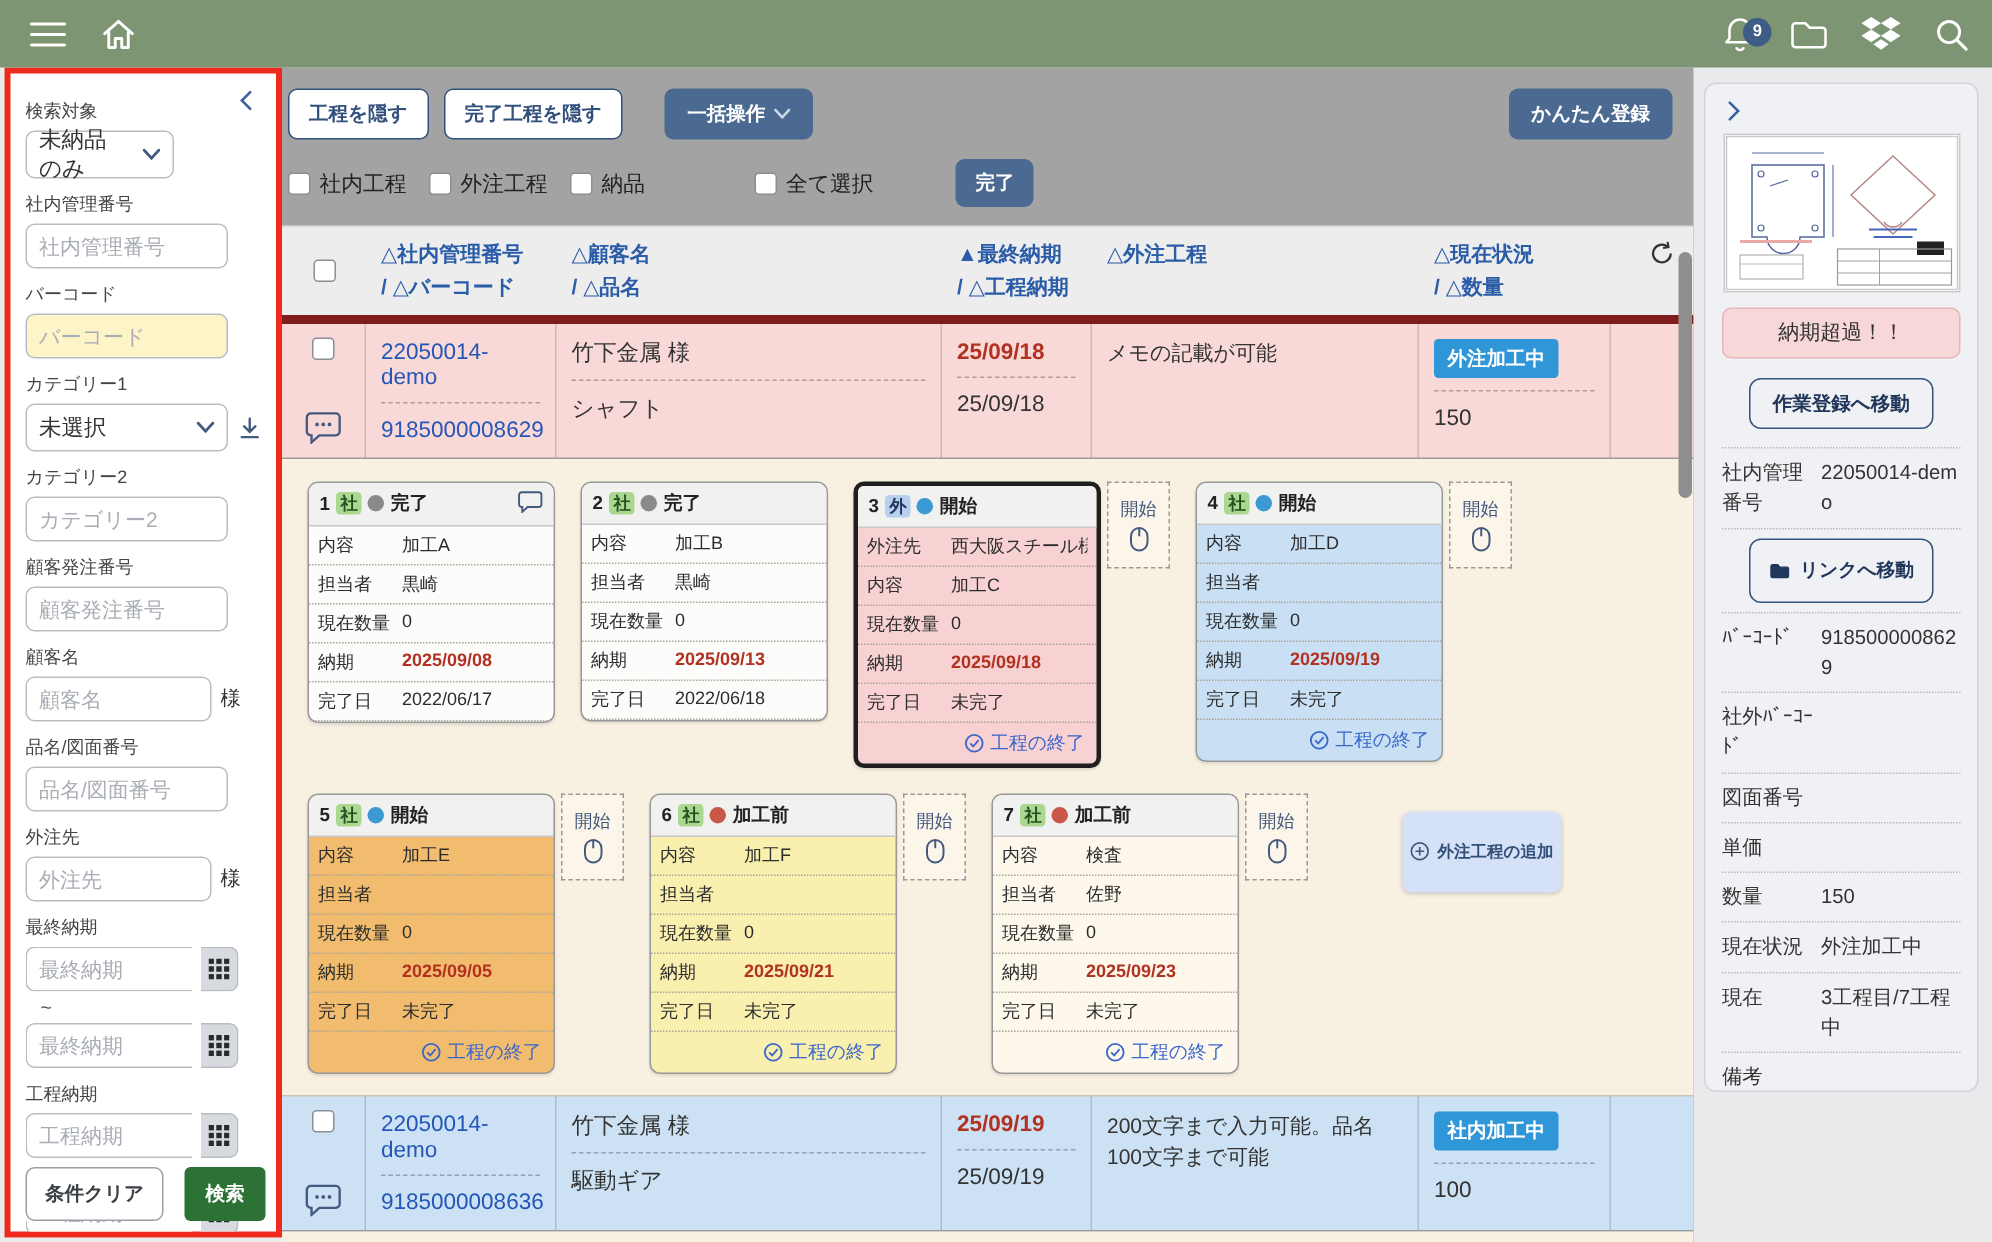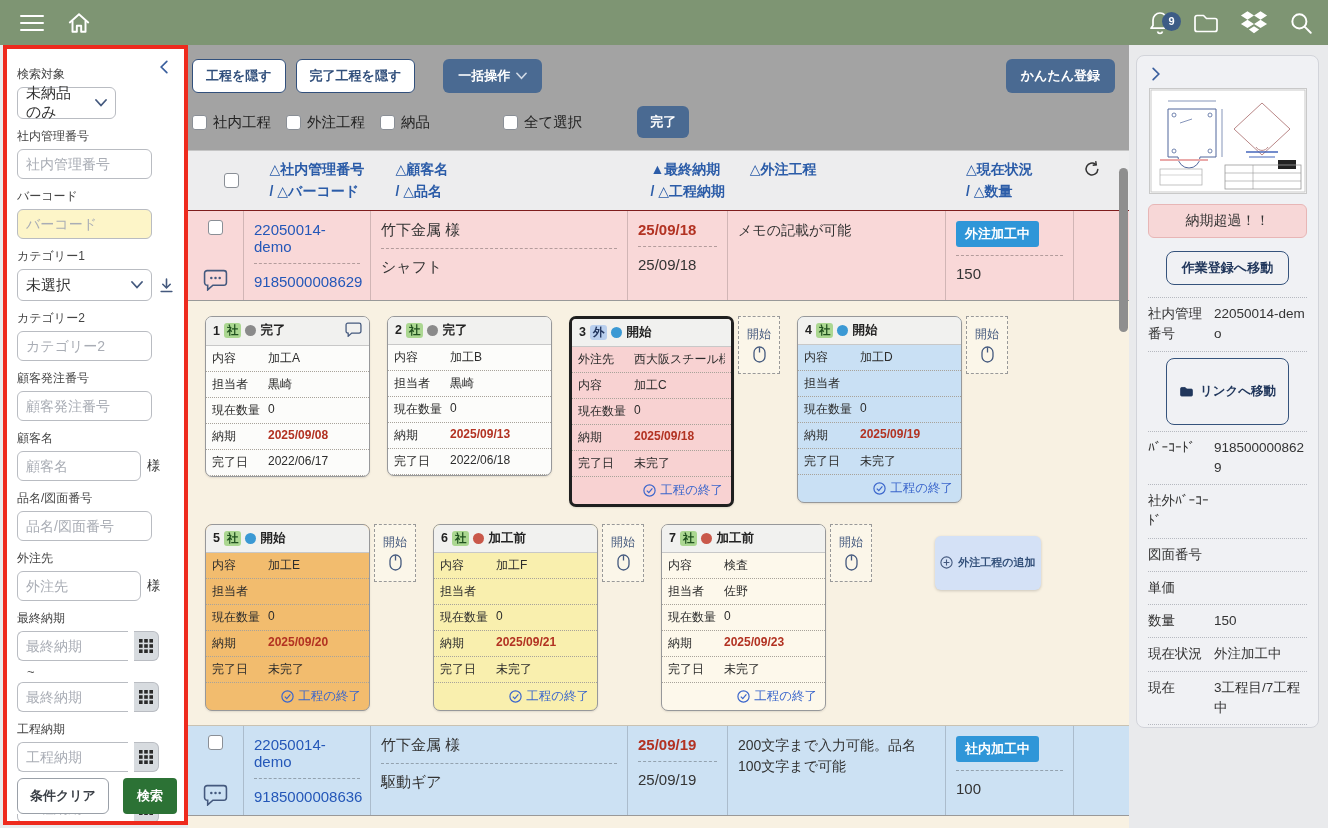--- a/index.html
+++ b/index.html
@@ -43,21 +43,21 @@
 .btn-navy{background:#4a6a92;border:none;color:#fff;border-radius:6px;padding:8px 15px;font-size:13px;font-weight:bold;cursor:pointer;display:flex;align-items:center;gap:6px;font-family:inherit;}
 .btn-bulk{margin-left:18px;}
 .btn-register{margin-left:auto;}
 .checkrow{display:flex;align-items:center;padding:13px 4px 0;}
 .chk-item{display:flex;align-items:center;gap:6px;margin-right:15px;cursor:pointer;}
 .chk-item.gap-left{margin-left:58px;}
 .chk-box{width:15px;height:15px;border:1.5px solid #8a8f96;border-radius:3px;background:#fff;display:inline-block;cursor:pointer;}
 .chk-lab{font-size:14.5px;color:#222;}
 .btn-done{margin-left:40px;padding:7px 13px;}
 
-.thead{display:flex;background:#ededee;border-top:1px solid #c5c5c5;border-bottom:1px solid #7f1d1d;margin-top:12px;padding:7px 16px;min-height:52px;}
+.thead{display:flex;background:#ededee;border-top:1px solid #c5c5c5;border-bottom:6px solid #7f1d1d;margin-top:12px;padding:7px 0;min-height:52px;}
 .hcol{font-size:14px;font-weight:bold;color:#2b5ca8;line-height:1.6;padding-left:10px;}
 .hcheck{width:56px;display:flex;align-items:center;justify-content:center;}
 .hc0{width:127px;}.hc1{width:257px;}.hc2{width:100px;}.hc3{width:218px;}.hc4{width:128px;}
 .hextra{flex:1;display:flex;justify-content:flex-end;align-items:flex-start;padding:2px 12px 0 0;}
 .trow{display:flex;border-bottom:1px solid #999;min-height:76px;}
 .t-pink{background:#f9d8d8;}
 .t-blue{background:#cce1f3;}
 .tc{padding:9px 10px;border-right:1px solid rgba(0,0,0,0.16);}
 .tc-check{width:56px;display:flex;flex-direction:column;align-items:center;justify-content:space-between;padding:9px 0;}
 .tc-id{width:127px;}.tc-cust{width:257px;}.tc-due{width:100px;}.tc-memo{width:218px;}
@@ -100,21 +100,21 @@
 .rpanel{position:absolute;top:55px;left:1136px;width:183px;height:673px;background:#f0f1f4;border:1px solid #d2d4da;border-radius:8px;padding:8px 11px;overflow:hidden;z-index:10;}
 .expand-btn{cursor:pointer;margin:2px 0 4px;}
 .thumb{width:158px;height:106px;background:#fff;border:1px solid #c9c9c9;margin:2px auto 10px;}
 .alert-box{background:#f7d7d7;border:1px solid #e7b6b6;border-radius:6px;text-align:center;padding:7px 0;font-size:14px;color:#333;cursor:pointer;}
 .move-btn{display:block;margin:13px auto 12px;border:1.5px solid #35537c;color:#21375c;background:transparent;border-radius:8px;padding:7px 15px;font-size:13px;font-weight:bold;cursor:pointer;font-family:inherit;}
 .fieldlist{border-top:1px dotted #b6b9c0;}
 .frow{display:flex;padding:6px 0;border-bottom:1px dotted #b6b9c0;font-size:13.5px;color:#333;min-height:29px;}
 .frow.btnrow{justify-content:center;}
 .flabel{width:66px;flex-shrink:0;line-height:1.5;}
 .fvalue{flex:1;line-height:1.5;word-break:break-all;}
-.link-btn{border:1.5px solid #35537c;color:#21375c;background:transparent;border-radius:8px;padding:24px 12px;font-size:12.5px;font-weight:bold;display:flex;align-items:center;gap:6px;cursor:pointer;font-family:inherit;}
+.link-btn{border:1.5px solid #35537c;color:#21375c;background:transparent;border-radius:8px;padding:12px 12px;font-size:12.5px;font-weight:bold;display:flex;align-items:center;gap:6px;cursor:pointer;font-family:inherit;}
 </style>
 </head>
 <body>
 
 <div class="topbar">
   <div class="tb-left">
     <div class="burger">
         <span></span>
         <span></span>
         <span></span>
@@ -595,21 +595,21 @@
             <div class="crow">
               <span class="k">担当者</span>
               <span class="v"></span>
             </div>
             <div class="crow">
               <span class="k">現在数量</span>
               <span class="v">0</span>
             </div>
             <div class="crow">
               <span class="k">納期</span>
-              <span class="v red">2025/09/20</span>
+              <span class="v red">2025/09/05</span>
             </div>
             <div class="crow">
               <span class="k">完了日</span>
               <span class="v">未完了</span>
             </div>
             <div class="cfoot">
               <span class="icn">
                 <svg width="13" height="13" viewBox="0 0 13 13">
                   <circle cx="6.5" cy="6.5" r="5.6" fill="none" stroke="#3b66cc" stroke-width="1.2"></circle>
                   <path d="M3.8 6.6 l2 2 L9.4 4.4" fill="none" stroke="#3b66cc" stroke-width="1.2"></path>

